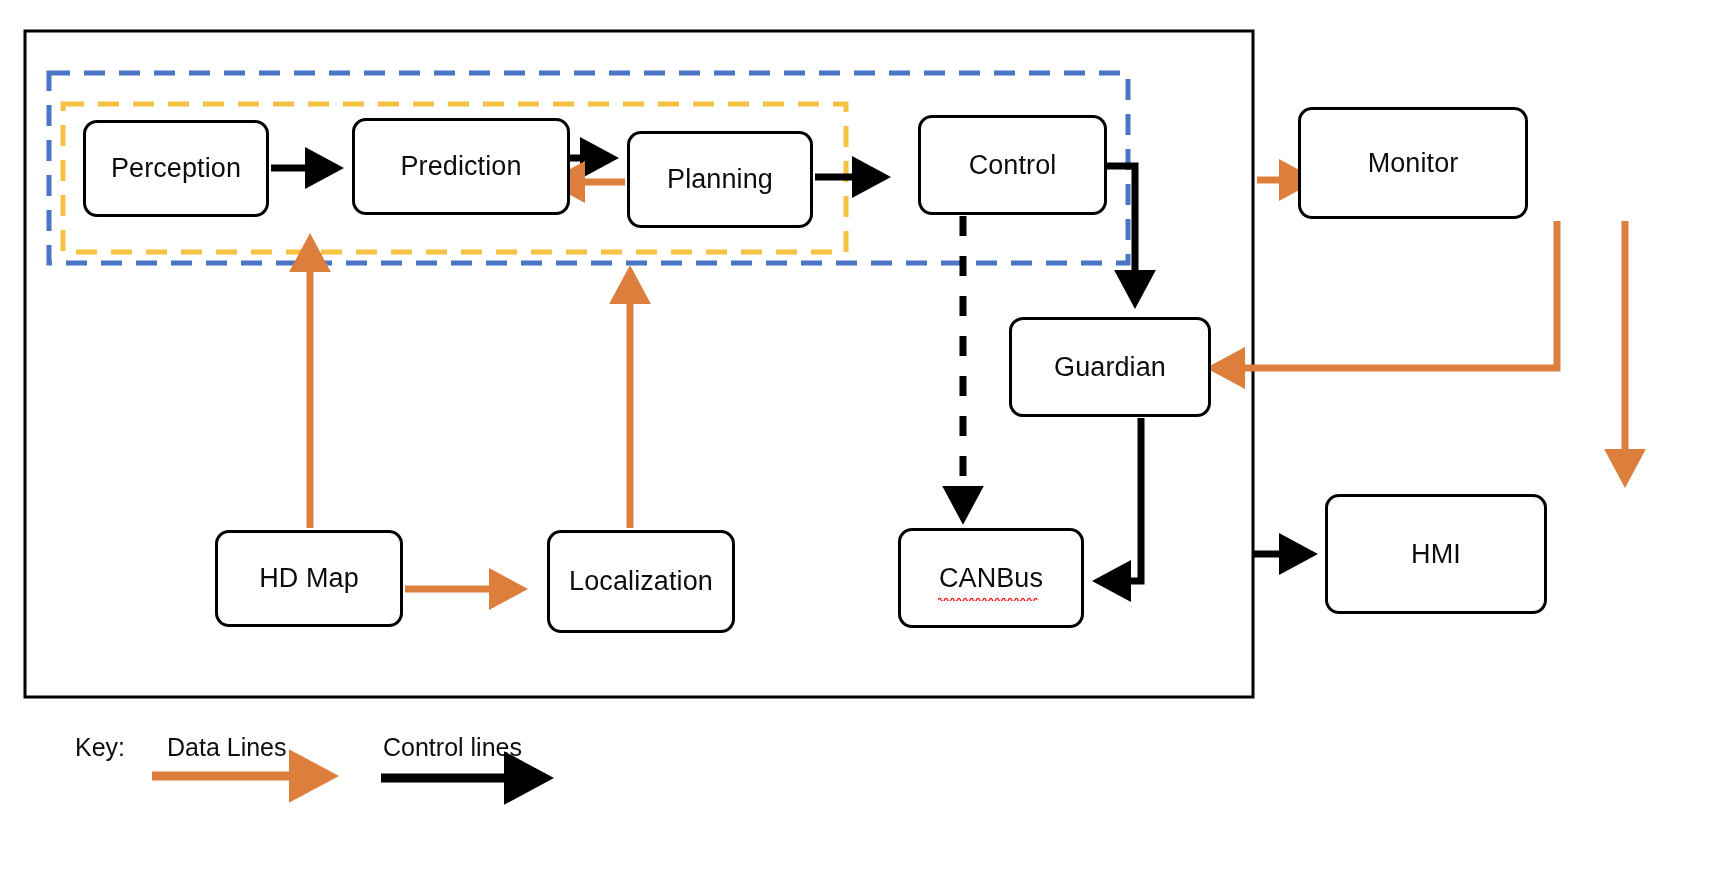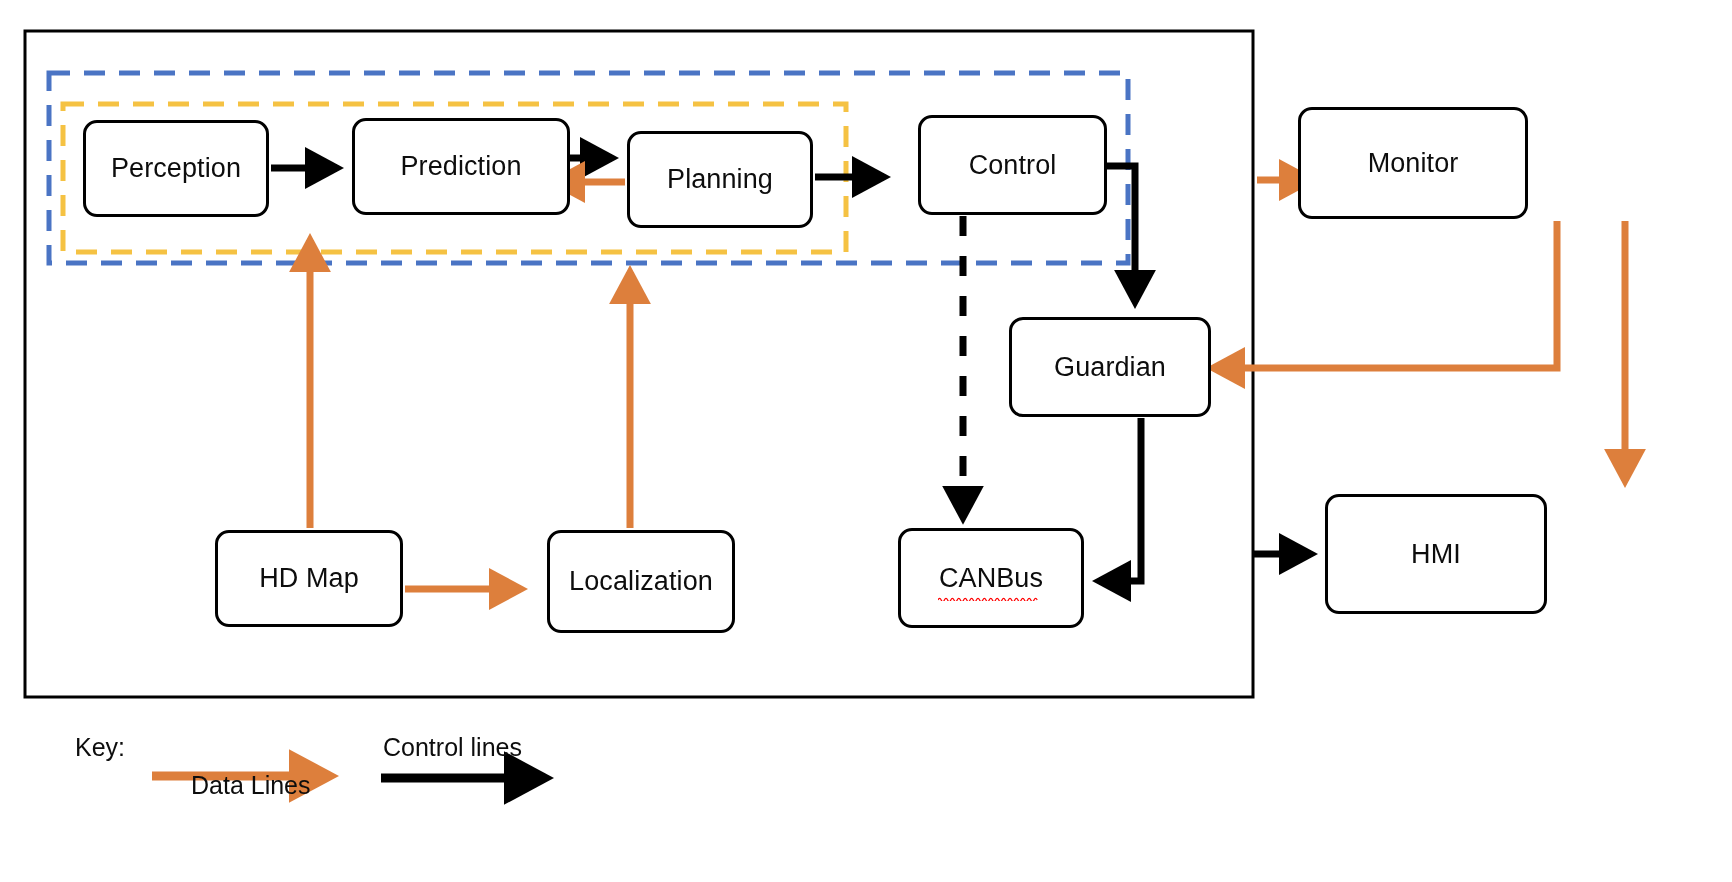--- a/index.html
+++ b/index.html
@@ -108,16 +108,16 @@
 
   <div class="node" style="left:1298px;top:107px;width:230px;height:112px;text-align:center;">
     <span>Monitor</span>
   </div>
 
   <div class="node" style="left:1325px;top:494px;width:222px;height:120px;text-align:center;">
     <span>HMI</span>
   </div>
 
   <div class="legend-text" style="left:75px;top:733px;">Key:</div>
-  <div class="legend-text" style="left:167px;top:771px;margin-left:24px;">Data Lines</div>
+  <div class="legend-text" style="left:167px;top:733px;">Data Lines</div>
   <div class="legend-text" style="left:383px;top:733px;">Control lines</div>
 
 </div>
 
 </body></html>

